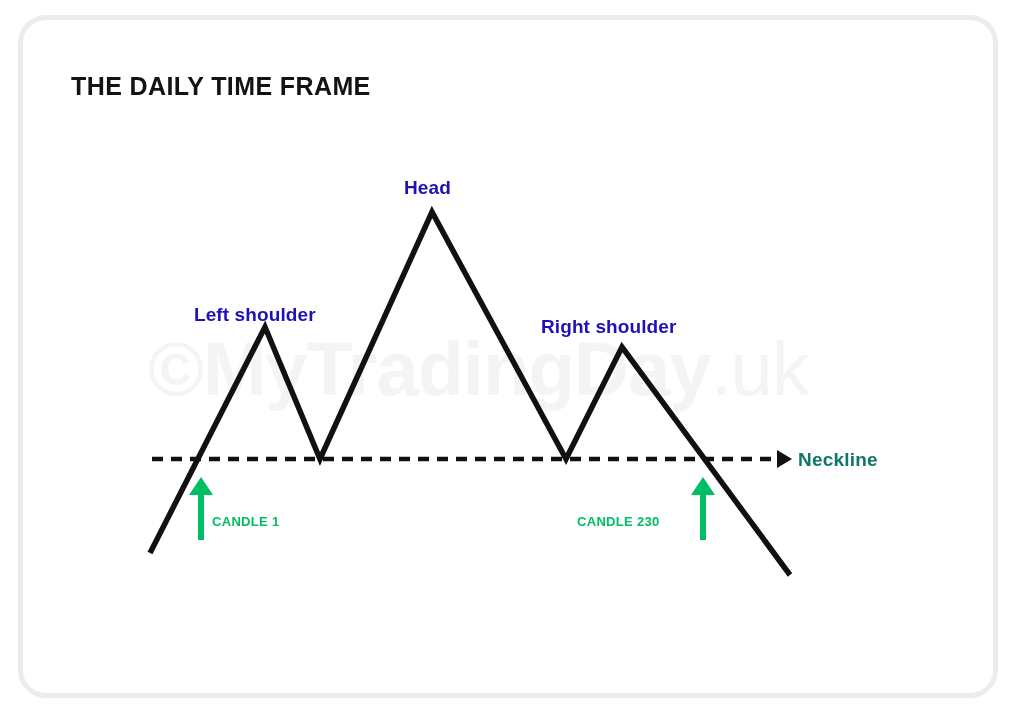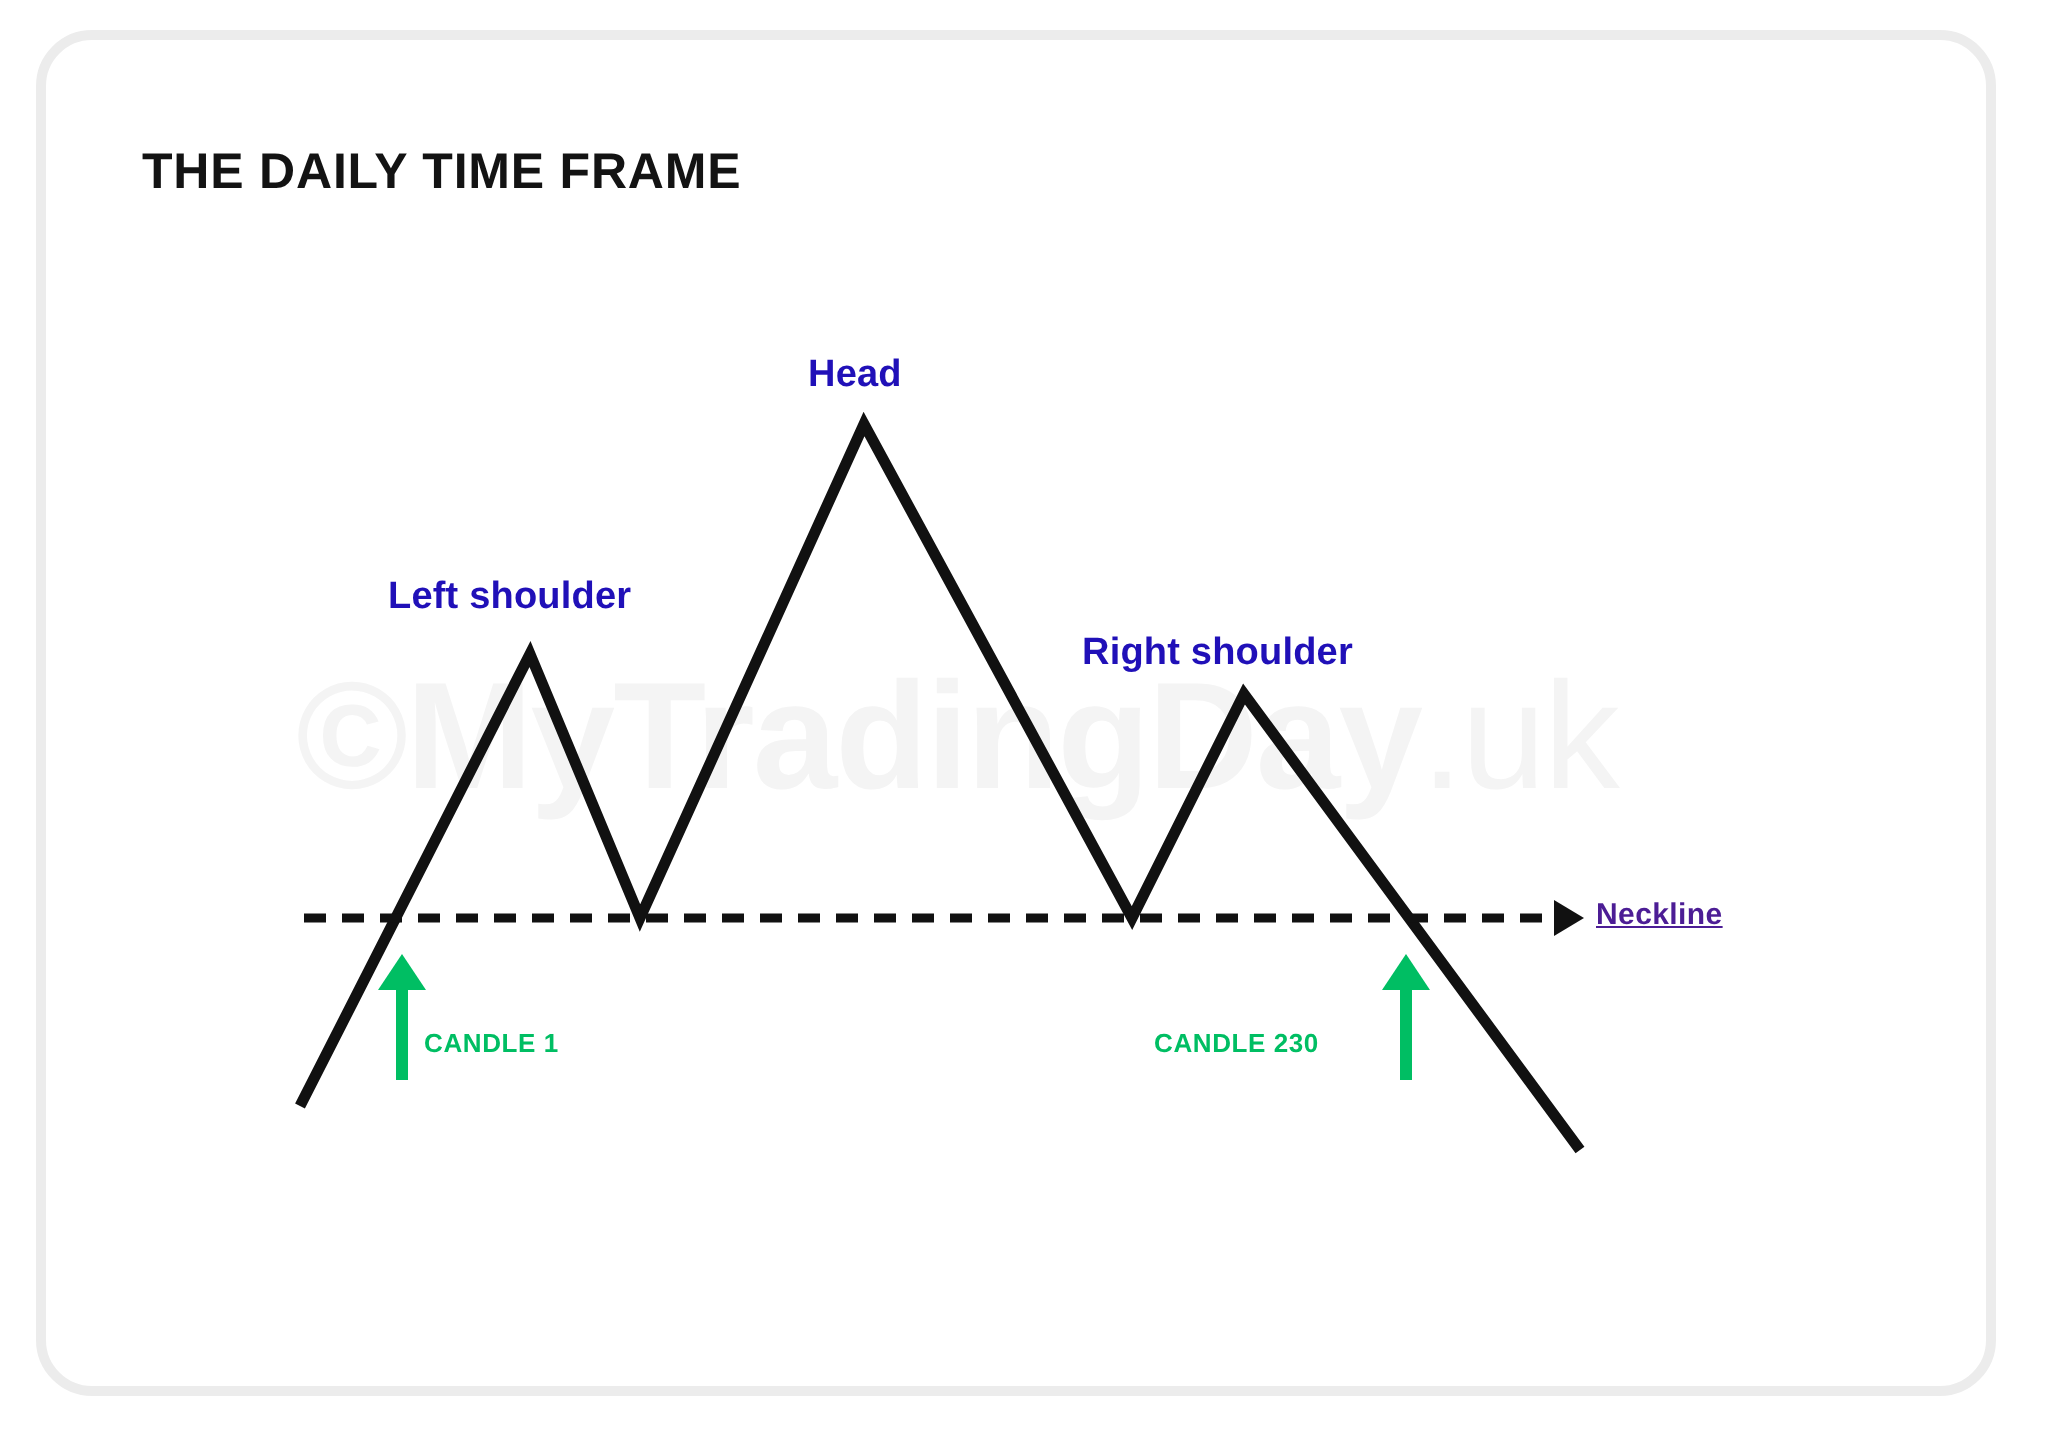--- a/index.html
+++ b/index.html
@@ -72,33 +72,32 @@
     white-space: nowrap;
     text-align: center;
   }
   .lbl-blue {
     color: #2010b8;
     font-weight: bold;
     font-size: 19px;
     letter-spacing: 0.1px;
   }
   .lbl-black {
-    color: #4c1d95;
+    color: #0f766e;
     font-weight: bold;
-    font-size: 15px;
+    font-size: 19px;
     letter-spacing: 0.2px;
-    text-decoration: underline;
   }
   .lbl-green {
     color: #00be63;
     font-weight: bold;
     font-size: 13px;
     letter-spacing: 0.3px;
   }
-  #label-left-shoulder { left: 194px; top: 288px; }
+  #label-left-shoulder { left: 194px; top: 304px; }
   #label-head         { left: 404px; top: 177px; }
   #label-right-shoulder { left: 541px; top: 316px; }
   #label-neckline     { left: 798px; top: 449px; }
   #label-candle-1     { left: 212px; top: 514px; }
   #label-candle-150   { left: 577px; top: 514px; }
 </style>
 </head>
 <body>
 
 <div id="stage">

